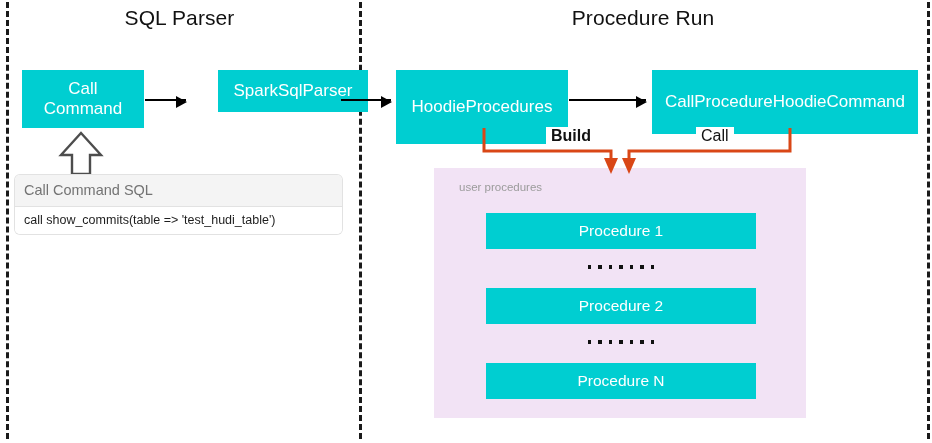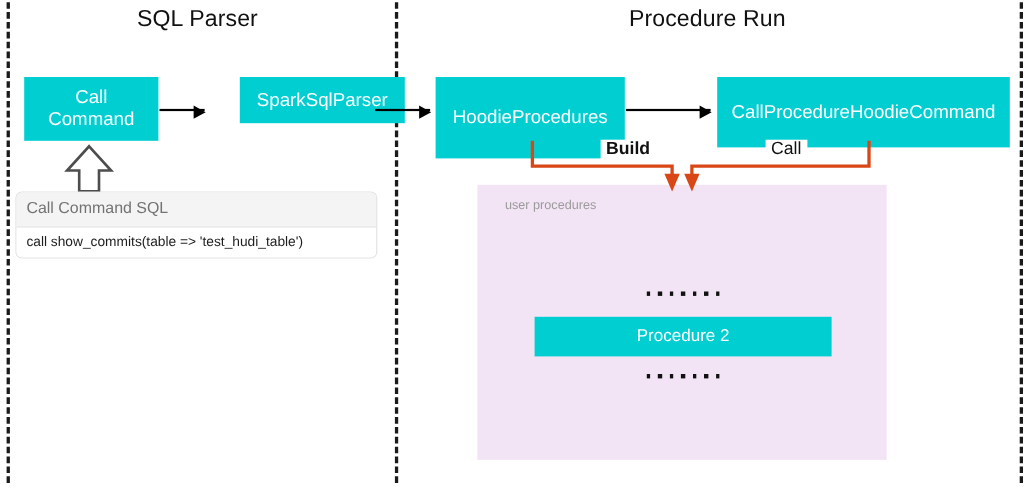--- a/index.html
+++ b/index.html
@@ -224,20 +224,21 @@
   </div>
 
   <div id="sql-card">
     <div id="sql-card-header">Call Command SQL</div>
     <div class="sql-row">call show_commits(table =&gt; 'test_hudi_table')</div>
   </div>
 
   <div id="proc-panel">
     <div id="proc-panel-label">user procedures</div>
 
+    <div class="proc-box" id="proc-1">Procedure 1</div>
 
     <div class="dots" id="dots-1">
       <span></span>
         <span></span>
         <span></span>
         <span></span>
         <span></span>
         <span></span>
         <span></span>
     </div>
@@ -247,20 +248,21 @@
     <div class="dots" id="dots-2">
       <span></span>
         <span></span>
         <span></span>
         <span></span>
         <span></span>
         <span></span>
         <span></span>
     </div>
 
+    <div class="proc-box" id="proc-3">Procedure N</div>
   </div>
 
   <svg id="orange-layer">
 
     <polyline points="484,128 484,151 611,151 611,163" fill="none" stroke="#D94716" stroke-width="3"></polyline>
     <polygon points="611,174 604,158 618,158" fill="#D94716"></polygon>
 
     <polyline points="790,128 790,151 629,151 629,163" fill="none" stroke="#D94716" stroke-width="3"></polyline>
     <polygon points="629,174 622,158 636,158" fill="#D94716"></polygon>
   </svg>

